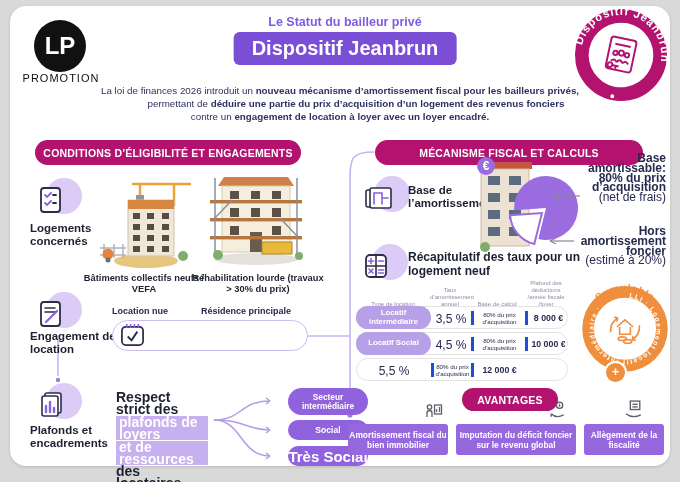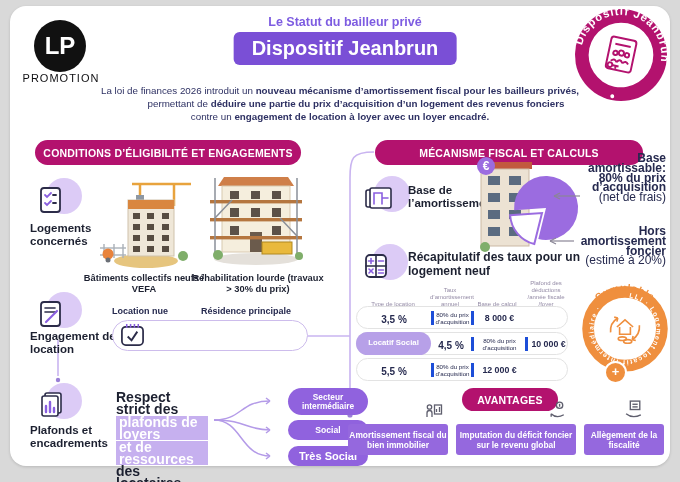--- a/index.html
+++ b/index.html
@@ -16,21 +16,21 @@
   .blob{position:absolute;left:12px;top:0;width:36px;height:36px;border-radius:50%;background:#dccbf6}
   .blob-ic{position:absolute;left:0;top:6px}
   .intro-line{font-size:9.8px;line-height:13px;color:#2e3163;text-align:center;width:100%}
   .b{font-weight:bold}
   .hl{display:inline-block;background:#c6b0ef;color:#fff;font-weight:bold;padding:0 3px;margin-top:1px}
   .thead{display:grid;grid-template-columns:74px 40px 54px 44px;font-size:6px;line-height:7px;color:#948ba6;text-align:center;align-items:end}
   .trow{display:grid;grid-template-columns:74px 40px 54px 44px;height:23px;background:#fff;border:1px solid #e3e3e3;border-radius:13px;align-items:center;box-sizing:border-box}
   .trow .lbl{height:23px;margin:-1px 0 0 -1px;border-radius:13px;background:#b7a0e8;color:#fff;font-weight:bold;font-size:7.8px;line-height:8.5px;display:flex;align-items:center;justify-content:center;text-align:center}
   .cell{text-align:center;color:#262a4f}
   .cell.sep{border-left:3px solid #1d4ed8;height:14px;display:flex;align-items:center;justify-content:center}
-  .taux{font-weight:bold;font-size:10px;width:100%}
+  .taux{font-weight:normal;font-size:12px;width:100%}
   .base{font-size:6.2px;line-height:7px;width:100%}
   .plaf{font-weight:bold;font-size:8.8px;width:100%}
   .avbox{background:#9568de;color:#fff;font-weight:bold;font-size:8.4px;line-height:10px;display:flex;align-items:center;justify-content:center;text-align:center;border-radius:3px}
   .ann{text-align:right;color:#262a4f;font-size:12px;line-height:9.8px}
   .ann .bold{font-weight:bold}
   .plusbtn{width:19px;height:19px;border-radius:50%;background:#ef8f3e;border:2px solid #fff;color:#fff;font-weight:bold;font-size:13px;line-height:17px;text-align:center;box-sizing:content-box}
 </style>
 </head>
 <body>
 
@@ -224,21 +224,21 @@
     <path d="M2,28 C30,28 28,9 58,9"></path>
       <path d="M58,9 l-4,-3 M58,9 l-4,3"></path>
     <path d="M2,28 C34,28 34,38 58,38"></path>
       <path d="M58,38 l-4,-3 M58,38 l-4,3"></path>
     <path d="M2,28 C30,28 28,64 58,64"></path>
       <path d="M58,64 l-4,-3 M58,64 l-4,3"></path>
   </g>
 </svg>
 <div class="abs pill" style="left:288px;top:388px;width:80px;height:27px;font-size:8.3px;line-height:9px">Secteur intermédiaire</div>
 <div class="abs pill" style="left:288px;top:420px;width:80px;height:20px;font-size:8.6px">Social</div>
-<div class="abs pill" style="left:288px;top:446px;width:80px;height:20px;font-size:11px">Très Social</div>
+<div class="abs pill" style="left:288px;top:446px;width:80px;height:20px;font-size:15px">Très Social</div>
 
 <div class="abs hdr-pill" style="left:375px;top:140px;width:268px;height:25px">MÉCANISME FISCAL ET CALCULS</div>
 
 <div class="abs blobwrap" style="left:362px;top:176px">
   <div class="blob"></div>
   <svg class="blob-ic" width="32" height="32" viewBox="0 0 32 32" fill="none" stroke-linecap="round">
     <rect x="4" y="8" width="5" height="17" rx="2" fill="#fff" stroke="#2c2c49" stroke-width="1.6"></rect>
     <rect x="8" y="6" width="21" height="20" rx="2" fill="#fff" stroke="#2c2c49" stroke-width="1.6"></rect>
     <path d="M12,22 V11 H20 V16 H26 M20,22 V16" stroke="#8a5fe0" stroke-width="1.6"></path>
   </svg>
@@ -311,20 +311,21 @@
 <div class="abs" style="left:408px;top:250px;width:180px;font-weight:bold;font-size:12px;line-height:14px;color:#1c2030">Récapitulatif des taux pour un logement neuf</div>
 
 <div class="abs thead" style="left:356px;top:280px;width:212px;height:22px">
   <div>Type de location</div>
   <div>Taux d’amortissement annuel</div>
   <div>Base de calcul</div>
   <div>Plafond des déductions /année fiscale /foyer</div>
 </div>
 
 <div class="abs trow" style="left:356px;top:306px;width:212px">
+  <div class="lbl">Locatif intermédiaire</div>
   <div class="cell"><span class="taux">3,5 %</span></div>
   <div class="cell sep">
       <span class="base">80% du prix d’acquisition</span>
     </div>
   <div class="cell sep">
       <span class="plaf">8 000 €</span>
     </div>
 </div>
 <div class="abs trow" style="left:356px;top:332px;width:212px">
   <div class="lbl">Locatif Social</div>

